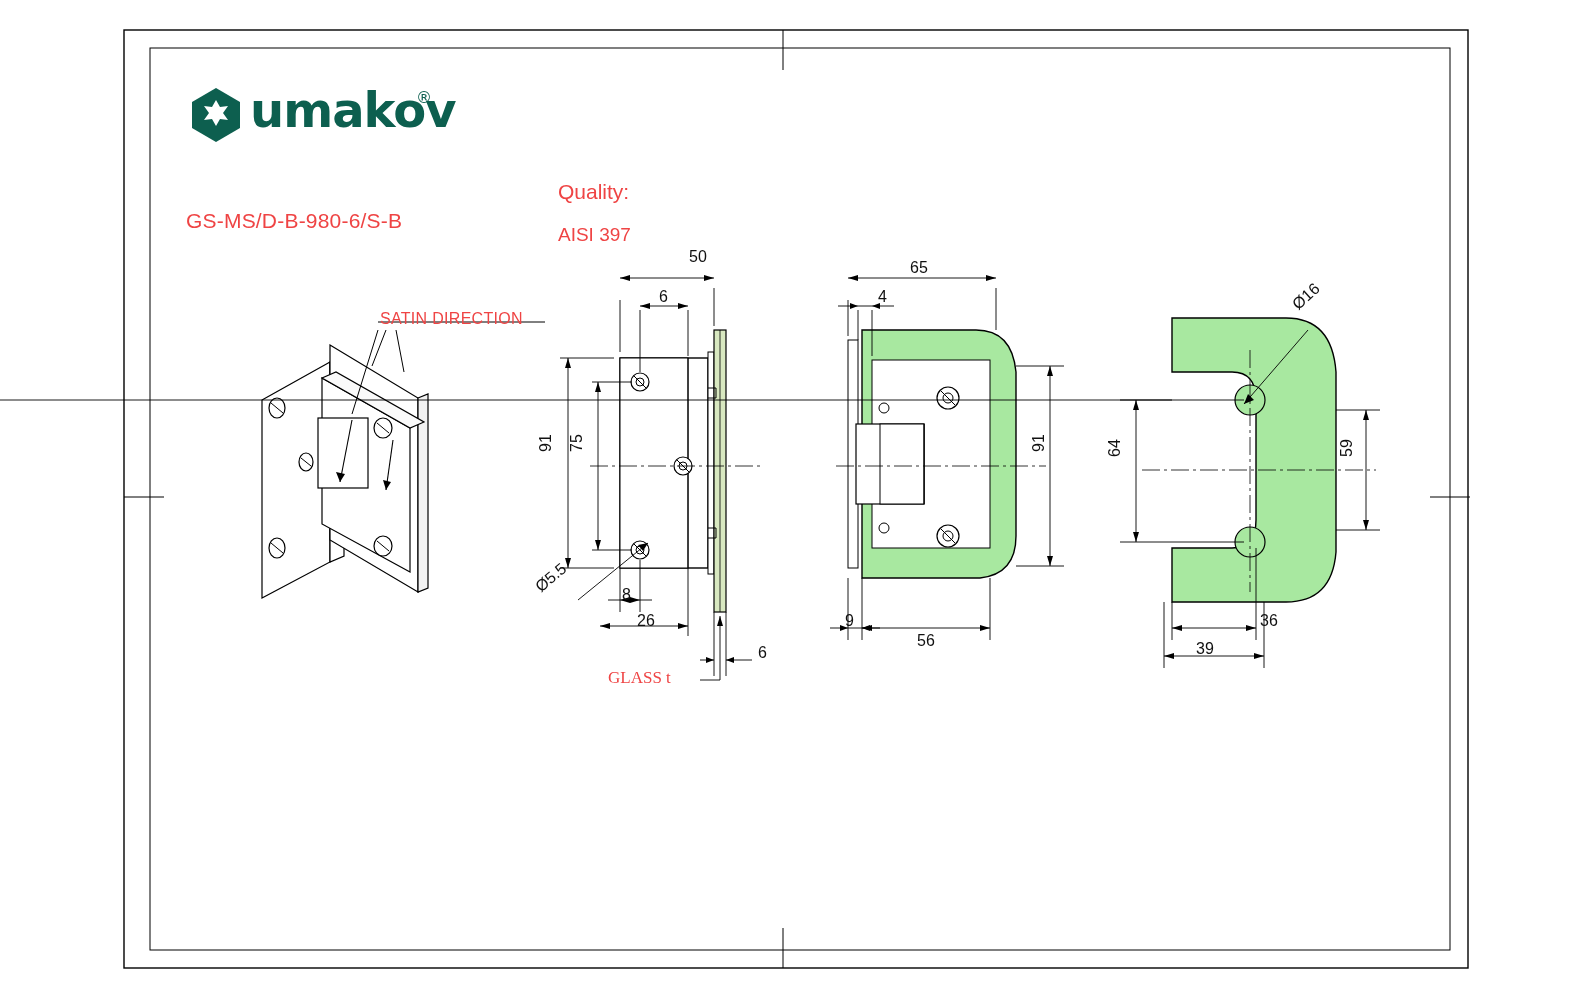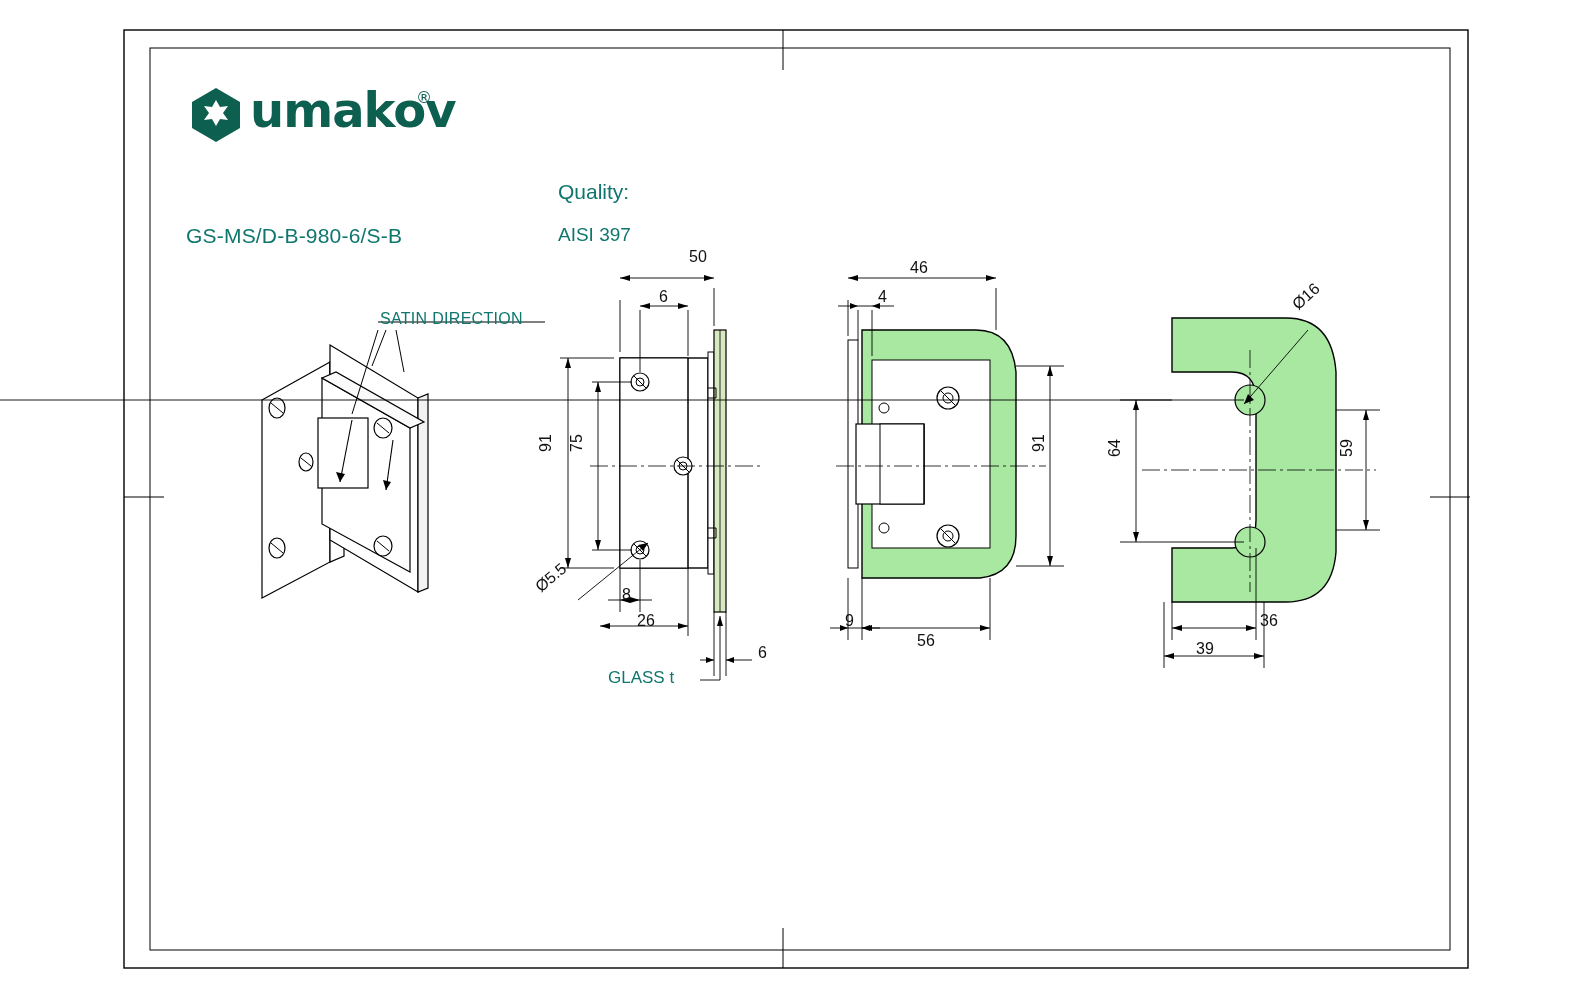--- a/index.html
+++ b/index.html
@@ -23,21 +23,21 @@
     position: absolute;
     left: 0;
     top: 0;
     width: 1590px;
     height: 997px;
   }
   .txt {
     position: absolute;
     white-space: nowrap;
     font-family: "Liberation Sans", sans-serif;
-    color: #0f766e;
+    color: #ef4444;
   }
   .logo-wrap {
     position: absolute;
     left: 188px;
     top: 86px;
     width: 300px;
     height: 60px;
   }
   .logo-text {
     position: absolute;
@@ -52,21 +52,21 @@
   .logo-reg {
     position: absolute;
     left: 228px;
     top: 2px;
     font-size: 16px;
     color: #0d5f4f;
     font-family: "DejaVu Sans", sans-serif;
   }
   .code-label {
     left: 186px;
-    top: 224px;
+    top: 209px;
     font-size: 21px;
     letter-spacing: 0.2px;
   }
   .quality-label {
     left: 558px;
     top: 180px;
     font-size: 21px;
   }
   .quality-value {
     left: 558px;
@@ -76,20 +76,21 @@
   .satin-label {
     left: 380px;
     top: 310px;
     font-size: 16px;
     letter-spacing: 0.3px;
   }
   .glass-label {
     left: 608px;
     top: 668px;
     font-size: 17px;
+    font-family: Liberation Serif, serif;
   }
   .dim {
     font-size: 16px;
     font-family: "Liberation Sans", sans-serif;
     color: #111111;
   }
 </style>
 </head>
 <body>
 
@@ -356,21 +357,21 @@
 
   <div class="txt dim" style="left:676px; top:248px;margin-left:13px;">50</div>
   <div class="txt dim" style="left:659px; top:288px;">6</div>
   <div class="txt dim" style="left:537px; top:452px; transform:rotate(-90deg); transform-origin:left top;">91</div>
   <div class="txt dim" style="left:568px; top:452px; transform:rotate(-90deg); transform-origin:left top;">75</div>
   <div class="txt dim" style="left:622px; top:586px;">8</div>
   <div class="txt dim" style="left:637px; top:612px;">26</div>
   <div class="txt dim" style="left:758px; top:644px;">6</div>
   <div class="txt dim" style="left:532px; top:582px; transform:rotate(-40deg); transform-origin:left top;">Ø5.5</div>
 
-  <div class="txt dim" style="left:910px; top:259px;">46</div>
+  <div class="txt dim" style="left:910px; top:259px;">65</div>
   <div class="txt dim" style="left:878px; top:288px;">4</div>
   <div class="txt dim" style="left:1030px; top:452px; transform:rotate(-90deg); transform-origin:left top;">91</div>
   <div class="txt dim" style="left:845px; top:612px;">9</div>
   <div class="txt dim" style="left:917px; top:612px;margin-top:20px;">56</div>
 
   <div class="txt dim" style="left:1289px; top:300px; transform:rotate(-42deg); transform-origin:left top;">Ø16</div>
   <div class="txt dim" style="left:1106px; top:457px; transform:rotate(-90deg); transform-origin:left top;">64</div>
   <div class="txt dim" style="left:1338px; top:457px; transform:rotate(-90deg); transform-origin:left top;">59</div>
   <div class="txt dim" style="left:1260px; top:612px;">36</div>
   <div class="txt dim" style="left:1196px; top:640px;text-align:right;">39</div>

